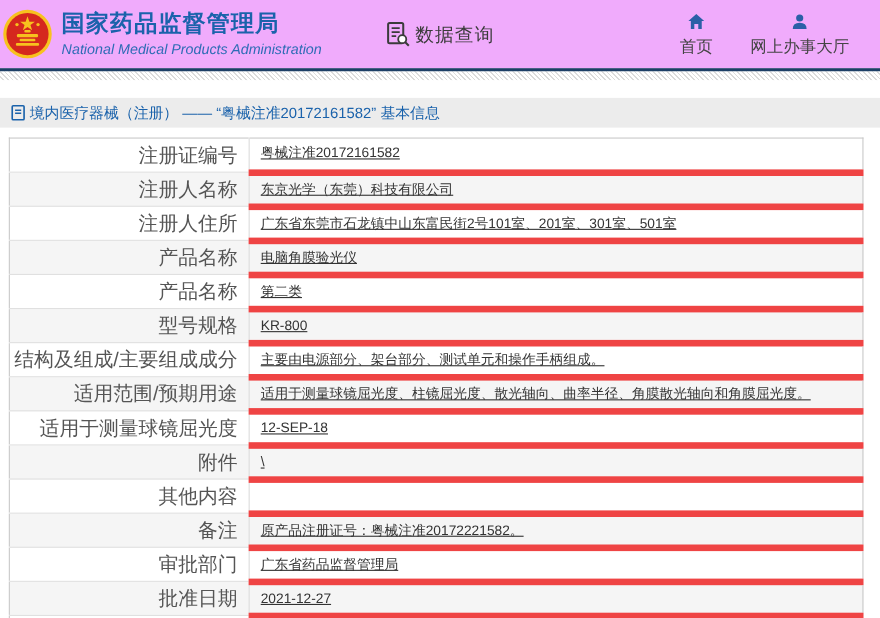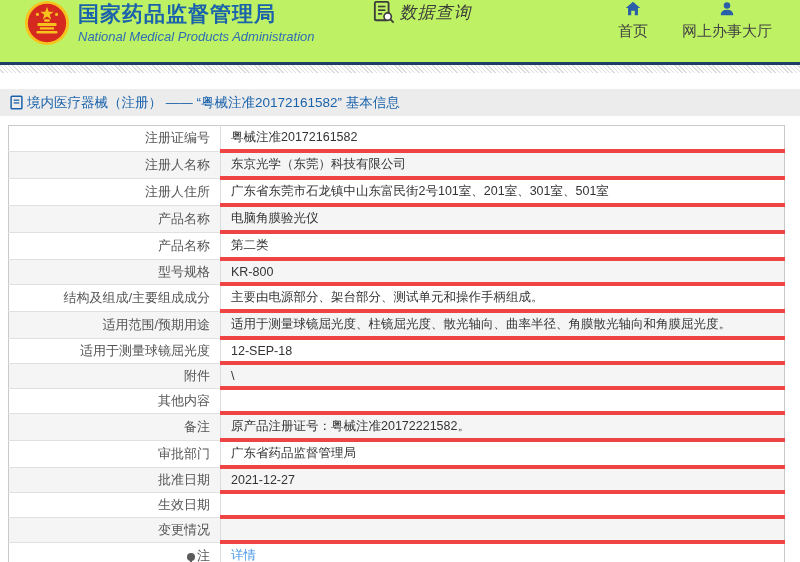--- a/index.html
+++ b/index.html
@@ -1,26 +1,26 @@
 <!DOCTYPE html>
 <html><head>
 <meta charset="utf-8">
 <style>
   * { margin:0; padding:0; box-sizing:border-box; }
   html,body { width:800px; height:562px; background:#fff; overflow:hidden;
     font-family:"Liberation Sans","DejaVu Sans",sans-serif; }
 
   
-  .header { height:62px; display:flex; align-items:flex-start; padding-left:24px; background:#bef264; }
+  .header { height:62px; display:flex; align-items:center; padding-left:2px; background:#f0abfc; }
   .logo { display:flex; align-items:center; cursor:pointer; }
   .emblem { width:46px; height:46px; flex:0 0 auto; }
   .logo-text { margin-left:8px; }
   .logo-title { font-size:21px; font-weight:bold; color:#1a62ab; letter-spacing:1px; line-height:1.15; }
   .logo-sub { font-size:13px; color:#2e6cb5; margin-top:2px;font-style:italic; }
-  .section { display:flex; align-items:center; margin-left:58px; cursor:pointer;font-style:italic; }
+  .section { display:flex; align-items:center; margin-left:58px; cursor:pointer; }
   .section-icon { width:22px; height:24px; margin-right:5px; }
   .section-label { font-size:17px; color:#3b3b3b; letter-spacing:1px; }
   .nav { margin-left:auto; display:flex; gap:34px; padding-right:28px; }
   .nav-item { display:flex; flex-direction:column; align-items:center; cursor:pointer; }
   .nav-item svg { width:18px; height:18px; }
   .nav-label { font-size:15px; color:#444; margin-top:4px; white-space:nowrap; }
 
   
   .blue-line { height:3px; background:#1d3f66; }
   .hatch { height:8px;
@@ -33,24 +33,24 @@
   .bc-icon { width:13px; height:15px; margin-right:4px; flex:0 0 auto; }
   .bc-text { font-size:13.5px; color:#1a62ab; }
 
   
   .table-wrap { margin:9px 15px 0 8px; }
   table.info { width:100%; border-collapse:collapse; border:1px solid #c9c9c9; }
   table.info tr { height:23.2px; }
   table.info tr:nth-child(even) { background:#f5f5f5; }
   table.info tr:nth-child(odd) { background:#ffffff; }
   table.info th { width:212px; text-align:right; font-weight:normal; color:#555;
-    font-size:13px; padding:3px 10px 3px 4px; border-bottom:1px solid #e0e0e0;
+    font-size:18px; padding:3px 10px 3px 4px; border-bottom:1px solid #e0e0e0;
     border-right:1px solid #dcdcdc; white-space:nowrap; }
   table.info td { text-align:left; color:#333; font-size:12.5px;
-    padding:3px 8px 3px 10px; border-bottom:4px solid #ef4444; }
+    padding:3px 8px 3px 10px; border-bottom:6px solid #ef4444;text-decoration:underline; }
   .link { color:#4596e8; cursor:pointer; text-decoration:none; }
   .pin-icon { display:inline-block; position:relative; width:8px; height:8px;
     background:#5b5b5b; border-radius:50%; margin-right:2px; vertical-align:-1px; }
   .pin-icon::after { content:""; position:absolute; left:3px; top:7px; width:2px; height:3px;
     background:#5b5b5b; }
 </style>
 </head>
 <body>
 
 <div class="header">

